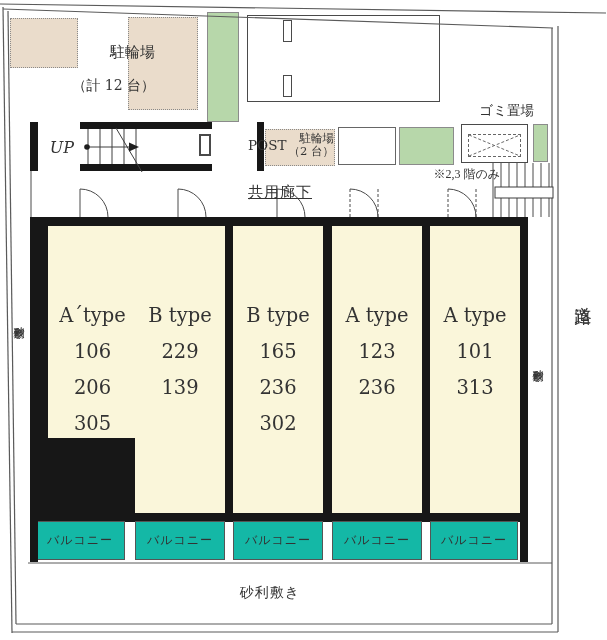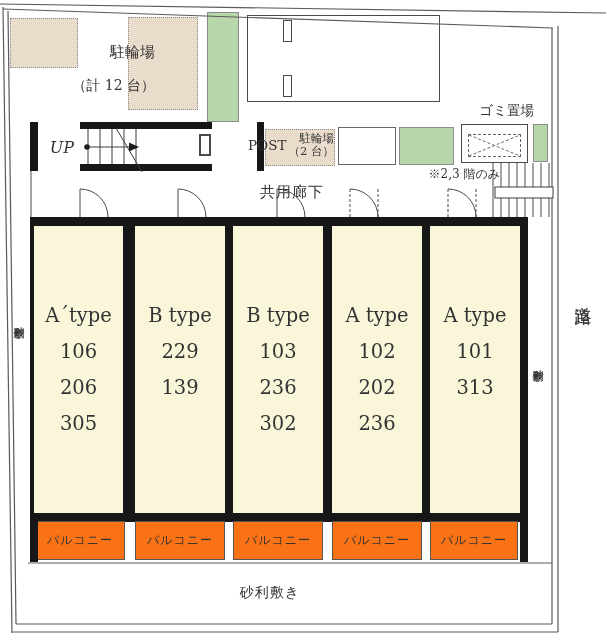--- a/index.html
+++ b/index.html
@@ -13,21 +13,21 @@
   .whitebox{background:#fff;border:1px solid #4a4a4a;}
   .wall{background:var(--wall,#171717);}
   .txt{line-height:1.15;text-align:right;white-space:nowrap;}
   .vtxt{writing-mode:vertical-rl;text-orientation:upright;letter-spacing:1px;}
   .unit{
     background:var(--cream,#faf6da);
     text-align:center;font-size:19.5px;line-height:36px;padding-top:72px;
   }
   .unit div{height:36px;}
   .balcony{
-    background:#f97316;border:1px solid #555;
+    background:#14b8a6;border:1px solid #555;
     display:flex;align-items:center;justify-content:center;
     font-size:12px;letter-spacing:1px;
   }
   svg{position:absolute;left:0;top:0;}
   .lbl{position:absolute;box-sizing:border-box;}
 </style>
 </head>
 <body>
 
 <div id="plan">
@@ -54,41 +54,40 @@
     </div>
   </div>
   <div class="abs whitebox" style="left:338px;top:127px;width:58px;height:38px;border-color:#666;"></div>
   <div class="abs green" style="left:399px;top:127px;width:55px;height:38px;"></div>
   <div class="abs whitebox" style="left:461px;top:124px;width:67px;height:39px;"></div>
   <div class="abs" style="left:468px;top:134px;width:53px;height:23px;border:1px dashed #666;"></div>
   <div class="abs green" style="left:533px;top:124px;width:15px;height:38px;"></div>
 
   <div class="abs wall" style="left:30px;top:217px;width:498px;height:305px;"></div>
 
-  <div class="abs unit" style="left:34px;top:226px;width:89px;height:287px;">
+  <div class="abs unit" style="left:48px;top:226px;width:89px;height:212px;">
     <div>A´type</div>
     <div>106</div>
     <div>206</div>
     <div>305</div>
   </div>
   <div class="abs unit" style="left:135px;top:226px;width:90px;height:287px;">
     <div>B type</div>
     <div>229</div>
     <div>139</div>
   </div>
   <div class="abs unit" style="left:233px;top:226px;width:90px;height:287px;">
     <div>B type</div>
-    <div>103</div>
+    <div>165</div>
     <div>236</div>
     <div>302</div>
   </div>
   <div class="abs unit" style="left:332px;top:226px;width:90px;height:287px;">
     <div>A type</div>
-    <div>102</div>
-    <div>202</div>
+    <div>123</div>
     <div>236</div>
   </div>
   <div class="abs unit" style="left:430px;top:226px;width:90px;height:287px;">
     <div>A type</div>
     <div>101</div>
     <div>313</div>
   </div>
 
   <div class="abs balcony" style="left:35px;top:521px;width:90px;height:39px;">
       <span>バルコニー</span>
@@ -182,22 +181,22 @@
   <div class="lbl txt" style="left:55px;top:44px;width:100px;font-size:15px;">
     <div>駐輪場</div>
     <div style="font-size:14px;margin-top:16px;">（計 12 台）</div>
   </div>
 
   <div class="lbl txt" style="left:458px;top:103px;width:76px;font-size:13.5px;">ゴミ置場</div>
 
   <div class="lbl txt" style="left:48px;top:139px;width:26px;font-size:16px;font-style:italic;">UP</div>
   <div class="lbl txt" style="left:212px;top:138px;width:42px;font-size:13.5px;text-align:left;margin-left:36px;">POST</div>
 
-  <div class="lbl txt" style="left:408px;top:168px;width:92px;font-size:12px;">※2,3 階のみ</div>
-
-  <div class="lbl txt" style="left:236px;top:184px;width:88px;font-size:15px;letter-spacing:1px;">共用廊下</div>
+  <div class="lbl txt" style="left:408px;top:168px;width:92px;font-size:12px;font-family:Liberation Serif, serif;">※2,3 階のみ</div>
+
+  <div class="lbl txt" style="left:224px;top:184px;width:88px;font-size:15px;letter-spacing:1px;text-decoration:underline;">共用廊下</div>
 
   <div class="lbl vtxt" style="left:571px;top:293px;font-size:17.5px;">道路</div>
   <div class="lbl vtxt" style="left:529px;top:360px;font-size:11px;">砂利敷き</div>
   <div class="lbl vtxt" style="left:10px;top:317px;font-size:11px;">砂利敷き</div>
   <div class="lbl txt" style="left:200px;top:584px;width:100px;font-size:14px;letter-spacing:1px;">砂利敷き</div>
 
 </div>
 
 </body></html>

